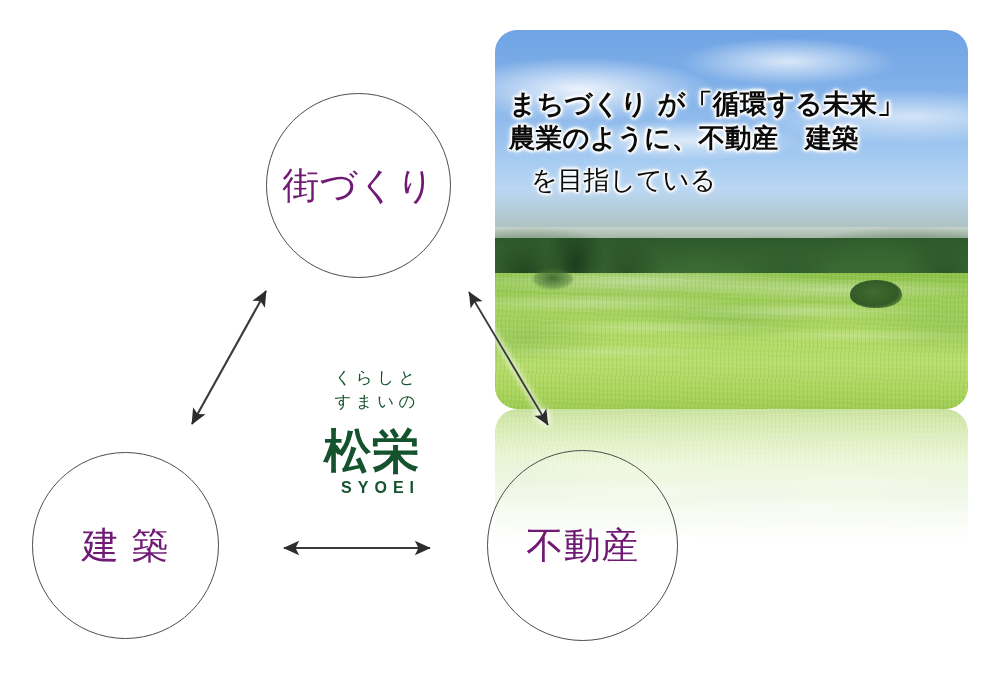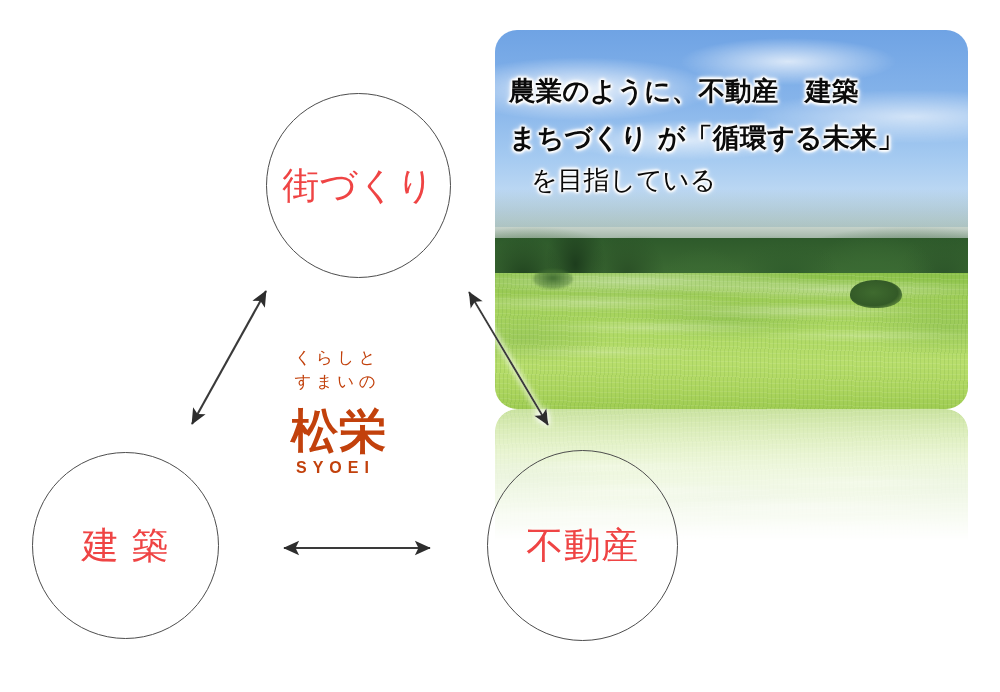--- a/index.html
+++ b/index.html
@@ -25,21 +25,21 @@
     border: 1.2px solid #4d4d4d;
     background: transparent;
     display: flex;
     align-items: center;
     justify-content: center;
     box-sizing: border-box;
   }
   .node-label {
     font-family: "DejaVu Sans", "Liberation Sans", sans-serif;
     font-size: 37px;
-    color: #ef4444;
+    color: #701a75;
     letter-spacing: 0.5px;
     white-space: nowrap;
     line-height: 1;
     font-weight: 400;
   }
 
   #circle-machizukuri { left: 266px; top: 93px;  width: 185px; height: 185px; }
   #circle-kenchiku    { left: 32px;  top: 452px; width: 187px; height: 187px; }
   #circle-fudosan     { left: 487px; top: 450px; width: 191px; height: 191px; text-align: center; }
 
@@ -199,24 +199,24 @@
       1px -1px 3px #ffffff, -1px 1px 3px #ffffff;
   }
   .cap-1 { font-size: 26.5px; font-weight: 700; letter-spacing: 0.2px; }
   .cap-2 { font-size: 27px;   font-weight: 700; letter-spacing: 0.2px; margin-top: 12px; }
   .cap-3 { font-size: 26px;   font-weight: 400; margin-top: 8px; padding-left: 22px; }
 
   
   #logo {
     position: absolute;
     left: 290px;
-    top: 346px;
+    top: 366px;
     width: 130px;
-    text-align: left;
-    color: #c2410c;
+    text-align: right;
+    color: #14532d;
   }
   .logo-kana {
     font-family: "DejaVu Sans", "Liberation Sans", sans-serif;
     font-size: 16.5px;
     letter-spacing: 4.5px;
     line-height: 1.45;
     font-weight: 500;
     text-indent: 4.5px;
   }
   .logo-main {
@@ -260,22 +260,22 @@
       <div class="scene">
 
         <div class="ridge-far"></div>
         <div class="forest"></div>
         <div class="paddy"></div>
         <div class="paddy-texture"></div>
       </div>
     </div>
 
     <div id="caption">
+      <div class="cap-line cap-2">まちづくり が「循環する未来」</div>
       <div class="cap-line cap-1">農業のように、不動産　建築</div>
-      <div class="cap-line cap-2">まちづくり が「循環する未来」</div>
       <div class="cap-line cap-3">を目指している</div>
     </div>
   </div>
 
   <svg id="arrow-layer" viewBox="0 0 1000 692" width="1000" height="692" xmlns="http://www.w3.org/2000/svg">
     <defs>
       <marker id="ah-start" markerWidth="9" markerHeight="9" refX="7.6" refY="4.5" orient="auto-start-reverse" markerUnits="strokeWidth">
         <path d="M 8,4.5 L 0.4,1.1 L 2.1,4.5 L 0.4,7.9 Z" fill="#2d2d2d"></path>
       </marker>
       <marker id="ah-end" markerWidth="9" markerHeight="9" refX="7.6" refY="4.5" orient="auto" markerUnits="strokeWidth">

